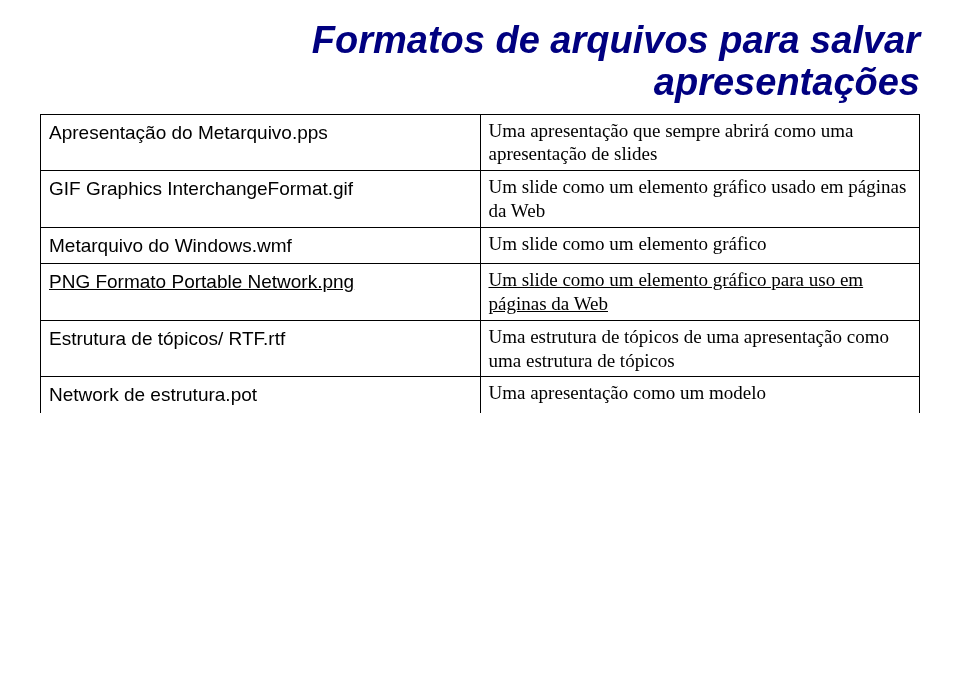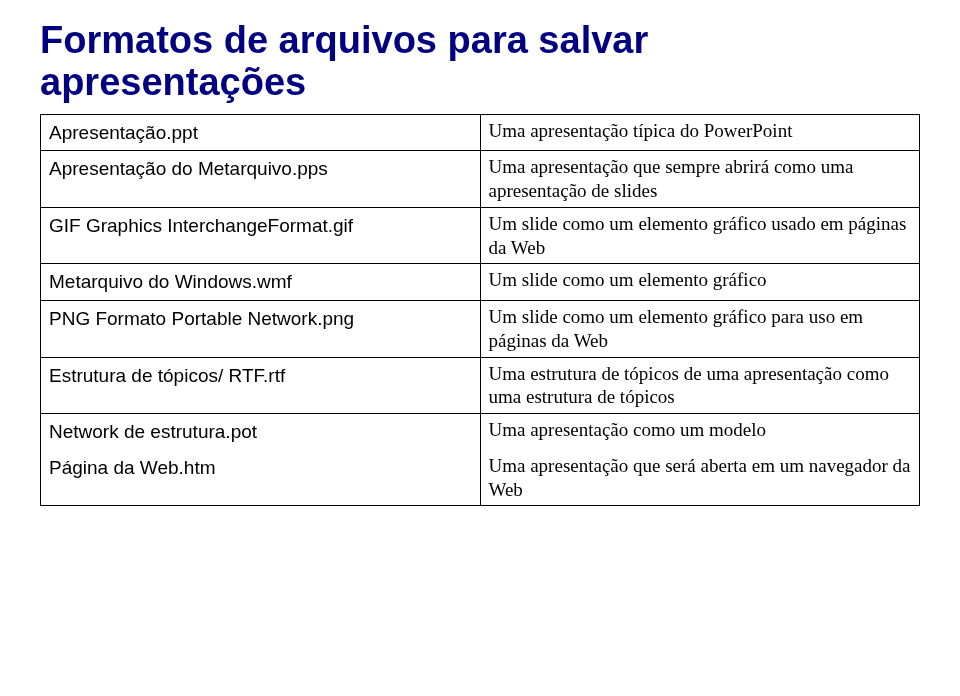--- a/index.html
+++ b/index.html
@@ -9,24 +9,25 @@
     background: #fff;
     width: 960px;
     height: 696px;
     box-sizing: border-box;
     color: #000;
   }
   h1 {
     font-family: Verdana, Geneva, sans-serif;
     font-weight: 900;
     font-size: 38px;
-    text-align: left;
+    text-align: right;
     color: #000080;
     margin: 0 0 10px 0;
     line-height: 1.1;
+    font-style: italic;
   }
   table {
     width: 100%;
     border-collapse: collapse;
     table-layout: fixed;
   }
   td {
     border: 1px solid #000;
     padding: 4px 8px;
     vertical-align: top;
@@ -45,33 +46,30 @@
     font-family: Georgia, 'Times New Roman', serif;
   }
   .indent {
     padding-left: 28px;
   }
   tr.noborder-bottom td {
     border-bottom: none;
   }
   tr.noborder-top td {
     border-top: none;
+    text-decoration: underline;
   }
 </style>
 </head>
 <body>
 
 <h1>Formatos de arquivos para salvar apresentações</h1>
 
 <table>
   <tbody>
-    <tr>
-      <td>Apresentação.ppt</td>
-      <td>Uma apresentação típica do PowerPoint</td>
-    </tr>
     <tr>
       <td>Apresentação do Metarquivo.pps</td>
       <td>Uma apresentação que sempre abrirá como uma apresentação de slides</td>
     </tr>
     <tr>
       <td>GIF Graphics InterchangeFormat.gif</td>
       <td>Um slide como um elemento gráfico usado em páginas da Web</td>
     </tr>
     <tr>
       <td>Metarquivo do Windows.wmf</td>
@@ -82,18 +80,14 @@
       <td>Um slide como um elemento gráfico para uso em páginas da Web</td>
     </tr>
     <tr>
       <td>Estrutura de tópicos/ RTF.rtf</td>
       <td>Uma estrutura de tópicos de uma apresentação como uma estrutura de tópicos</td>
     </tr>
     <tr class="noborder-bottom">
       <td>Network de estrutura.pot</td>
       <td>Uma apresentação como um modelo</td>
     </tr>
-    <tr class="noborder-top">
-      <td>Página da Web.htm</td>
-      <td>Uma apresentação que será aberta em um navegador da Web</td>
-    </tr>
   </tbody>
 </table>
 
 </body></html>

